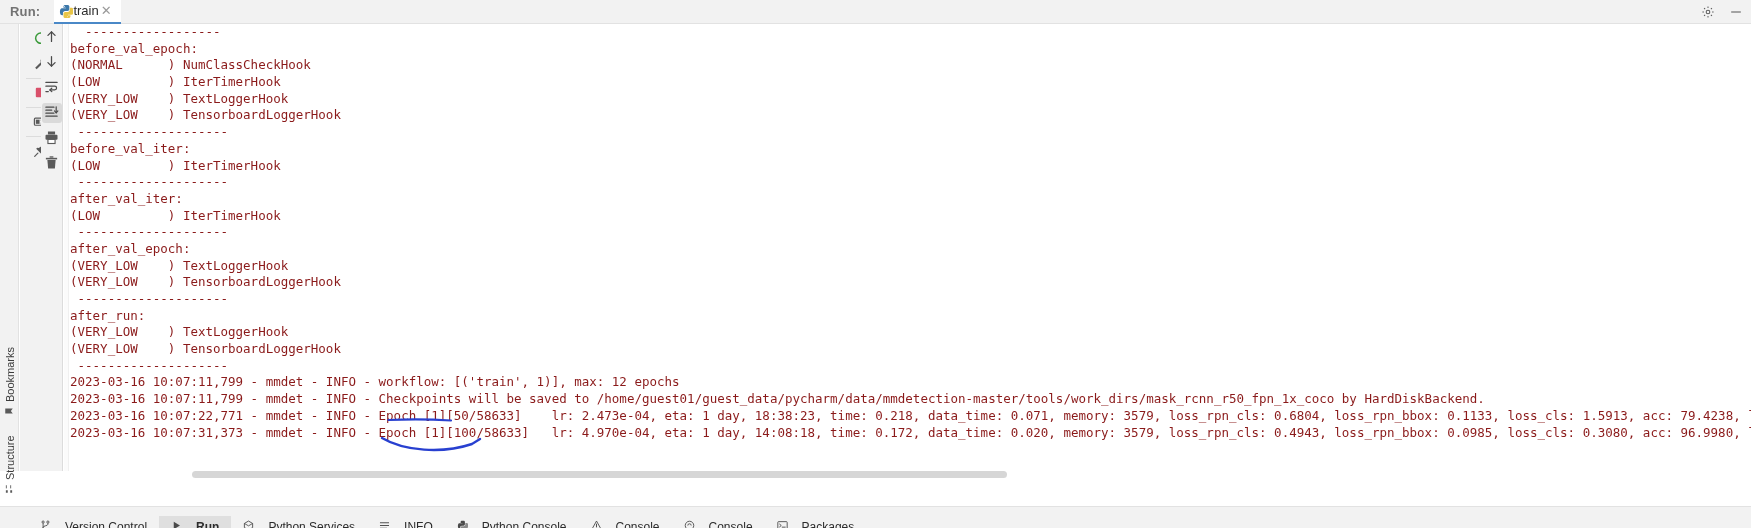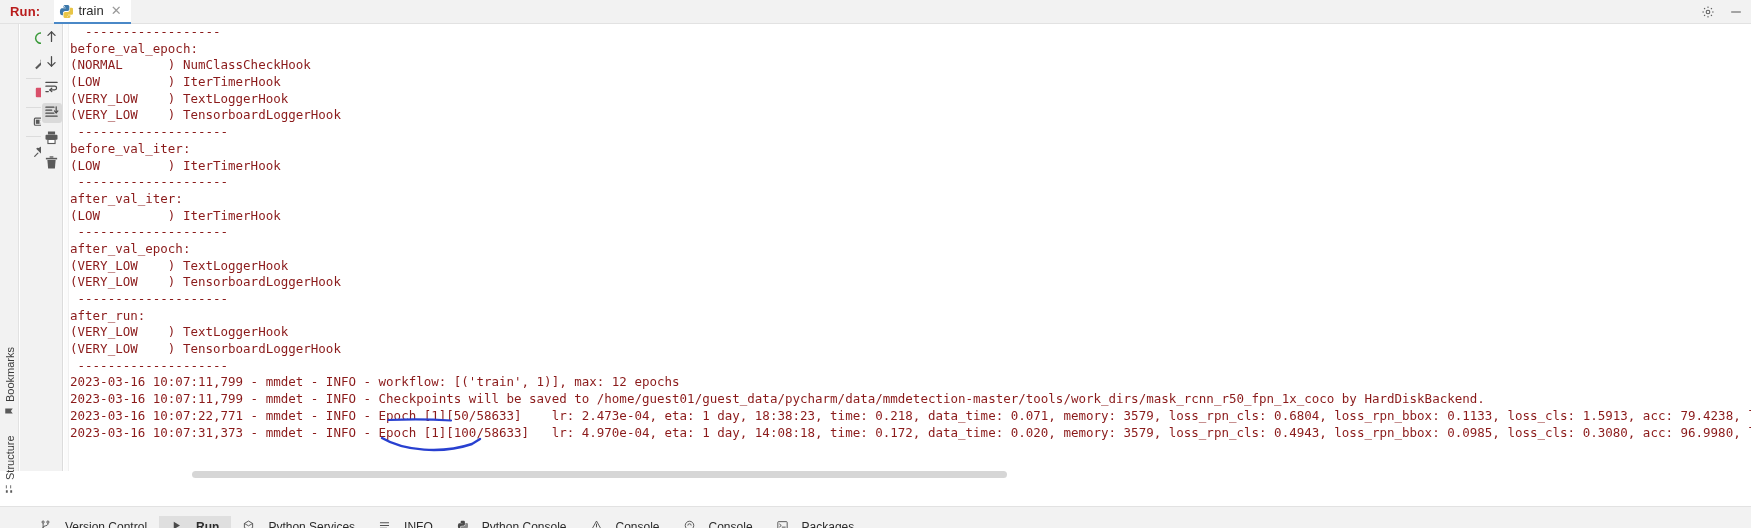--- a/index.html
+++ b/index.html
@@ -17,26 +17,26 @@
   }
 
   
   .run-header {
     position: absolute; left: 0; top: 0; width: 1751px; height: 24px;
     background: #f2f2f2;
     border-bottom: 1px solid #e2e2e2;
     display: flex; align-items: center;
   }
   .run-label {
-    font-size: 13px; color: #b91c1c; font-weight: 600;
+    font-size: 13px; color: #737373; font-weight: 600;
     padding-left: 10px; padding-right: 14px;
     letter-spacing: .2px;
   }
   .run-tab {
-    display: flex; align-items: center; gap: 5px;
+    display: flex; align-items: center; 
     height: 24px; padding: 0 7px 0 5px;
     background: #ffffff;
     border-bottom: 2px solid #4a88c7;
     position: relative; top: 0;
   }
   .run-tab-name { font-size: 13px; color: #2b2b2b; }
   .tab-close {
     font-size: 13px; color: #9a9a9a; line-height: 1; cursor: pointer;
     padding: 0 2px;
   }

